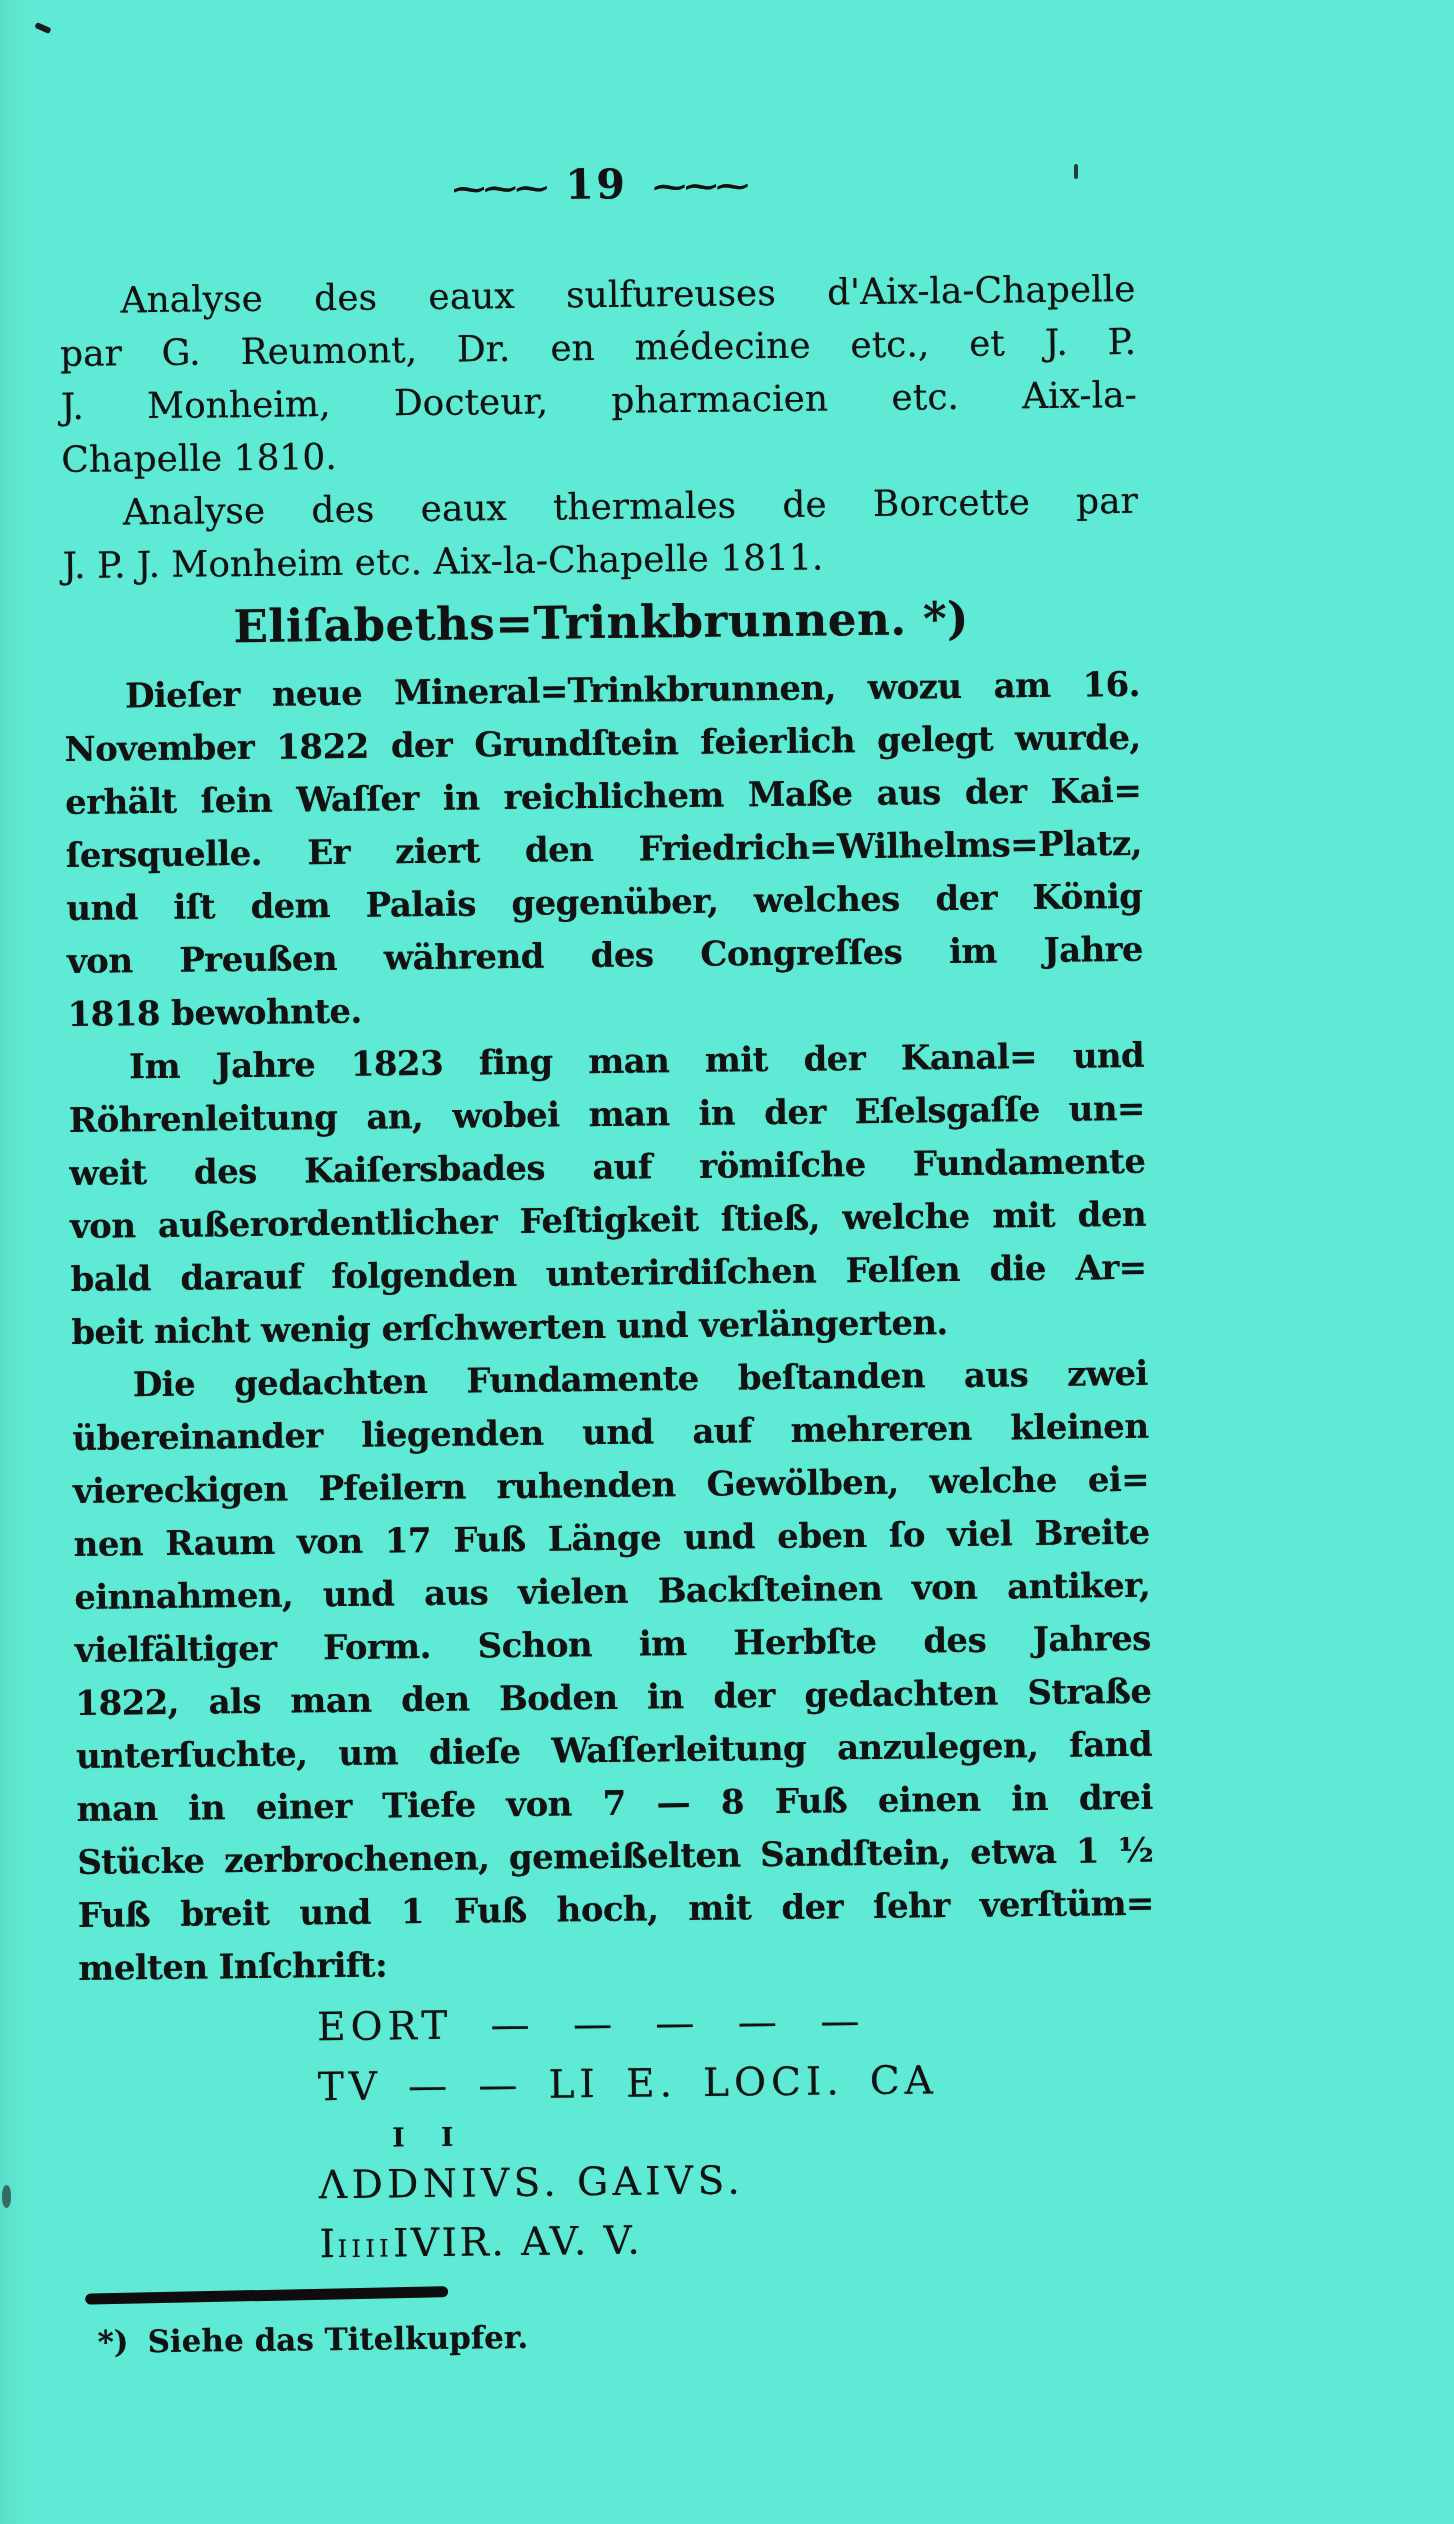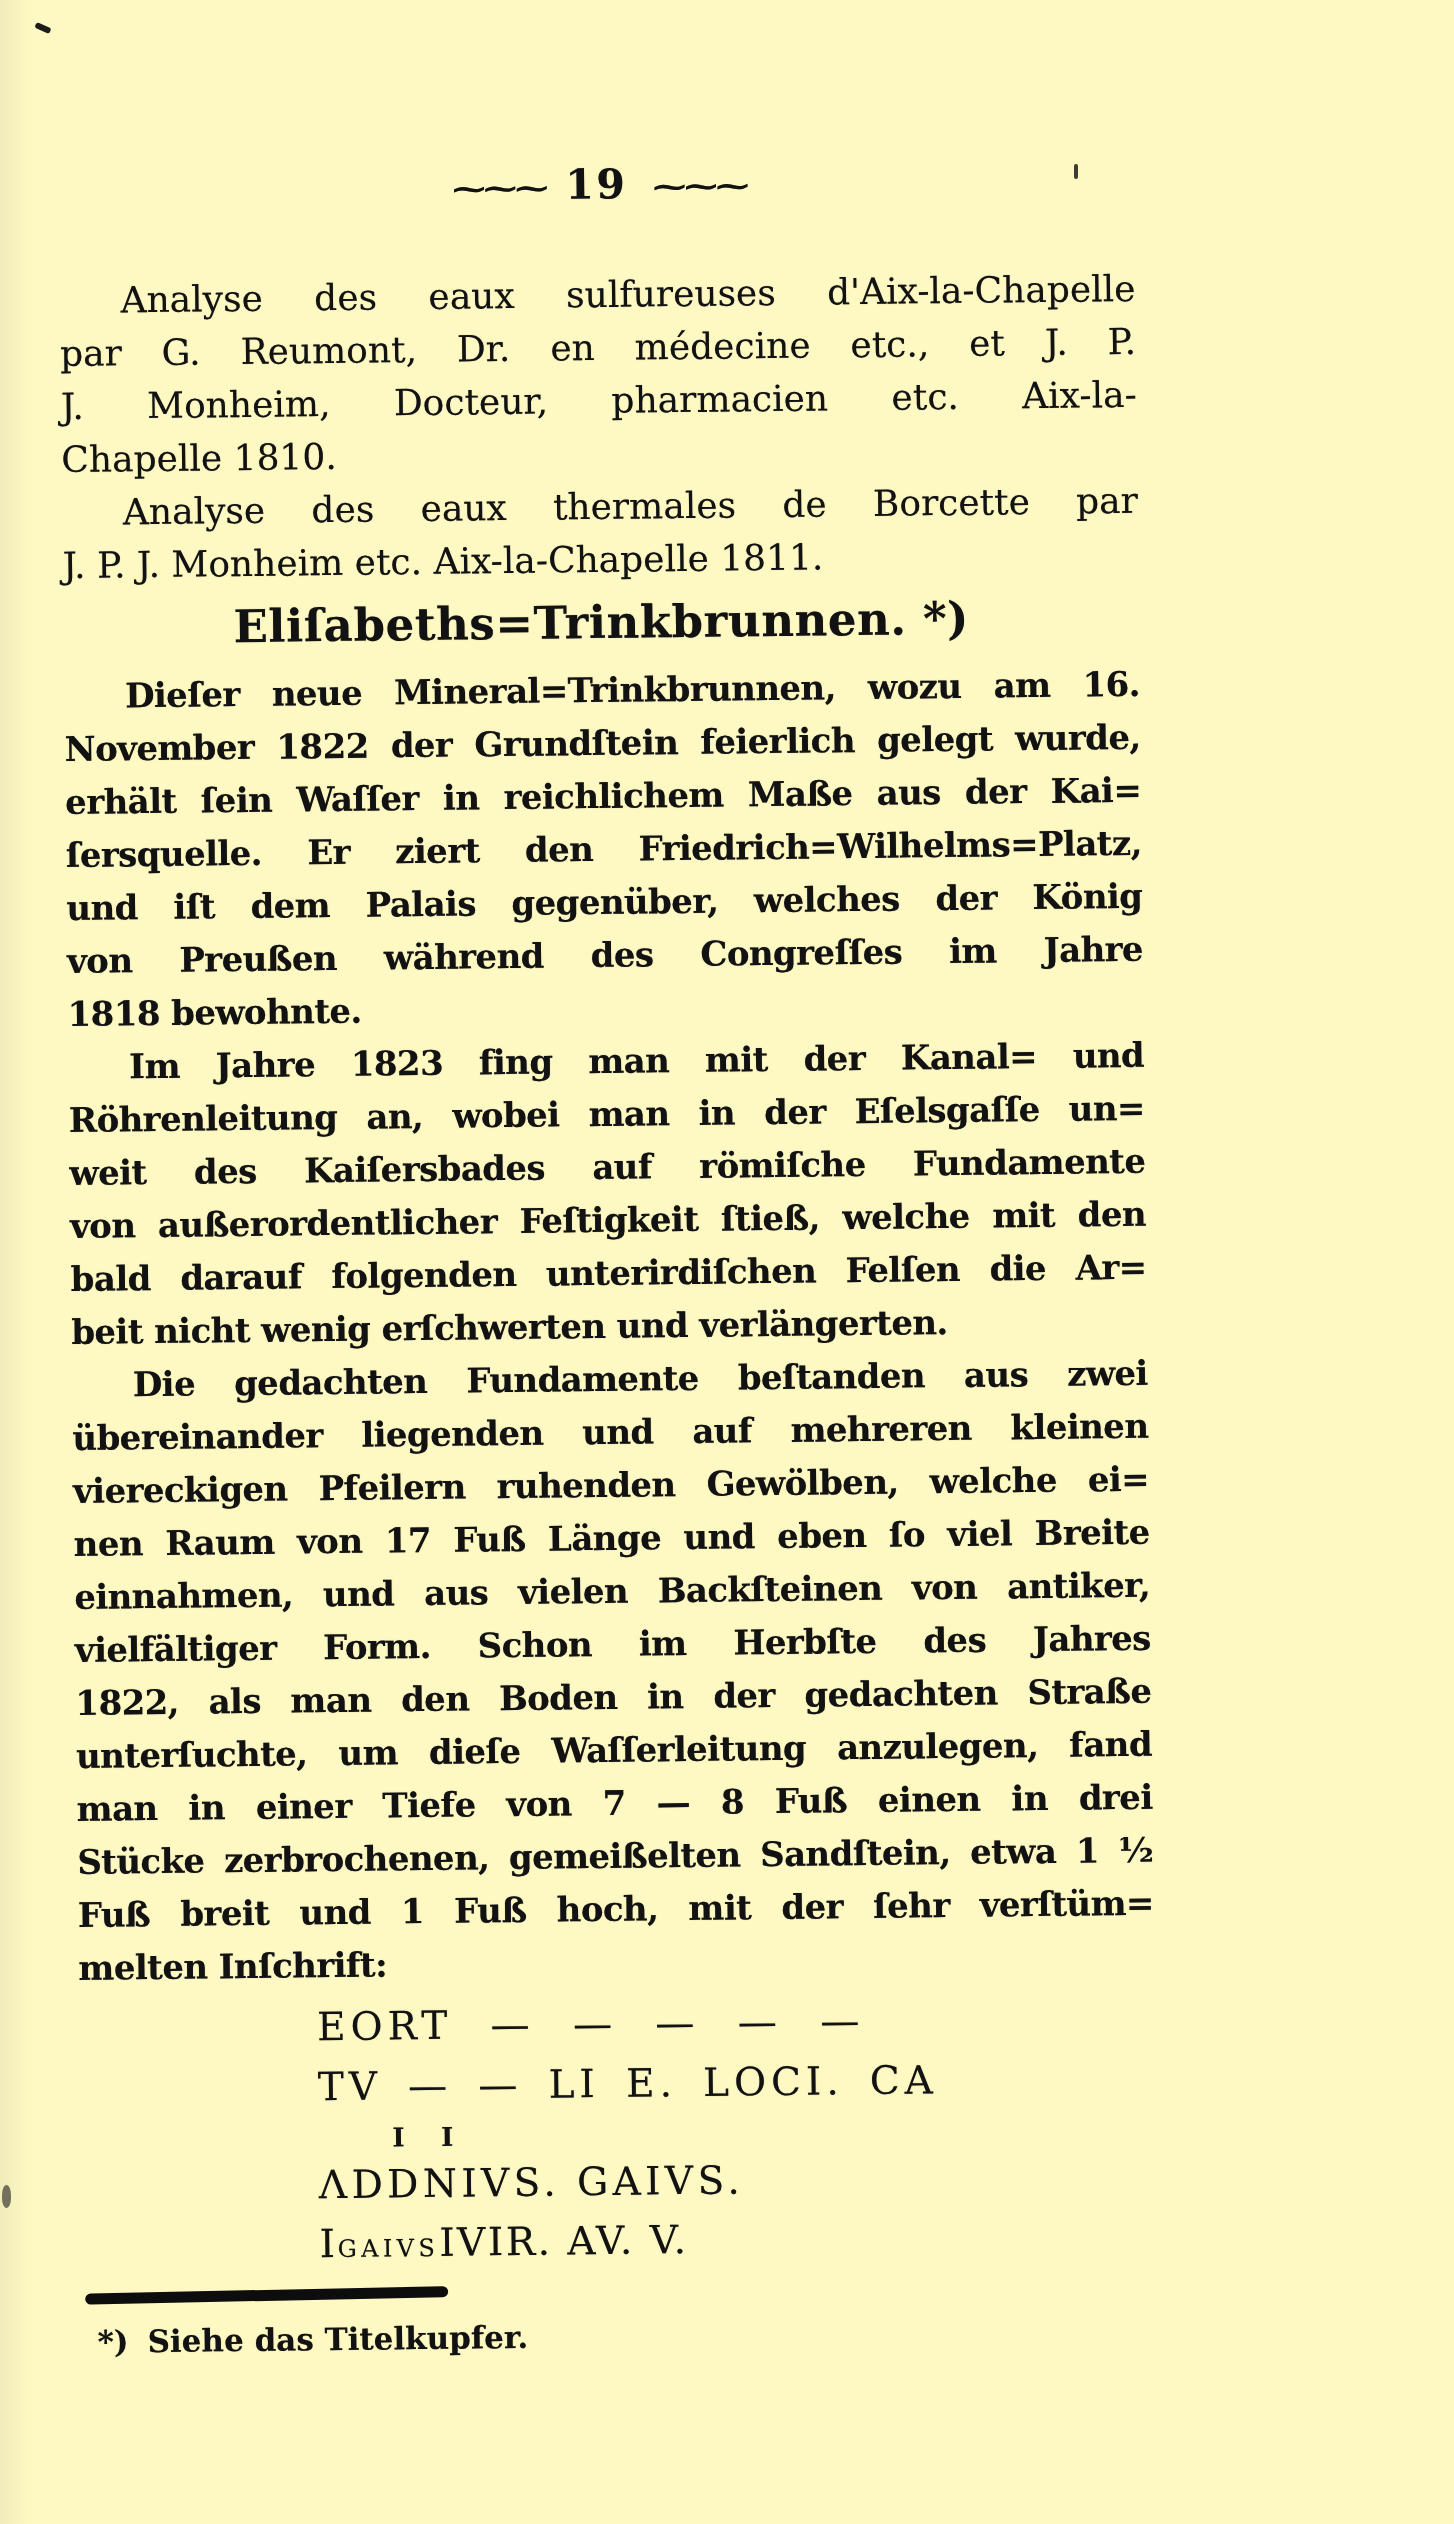--- a/index.html
+++ b/index.html
@@ -1,19 +1,19 @@
 <!DOCTYPE html>
 <html style="font-size:10px"><head>
 <meta charset="utf-8">
 <style>
   html,body{margin:0;padding:0;background:#e8e7e3;}
   .page{
     position:relative;
     width:1455px;height:2525px;
-    background:#fef9c3;
+    background:#5eead4;
     overflow:hidden;
     font-family:"DejaVu Serif", serif;
     color:#121212;
   }
   .edge-shade{
     position:absolute;left:0;top:0;width:29px;height:2525px;
     background:linear-gradient(to right, rgba(60,60,55,0.07), rgba(60,60,55,0));
   }
   .content{
     position:absolute;left:59px;top:0;width:1076px;
@@ -125,21 +125,21 @@
         <div class="line">Fuß breit und 1 Fuß hoch, mit der ſehr verſtüm=</div>
         <div class="line para-last">melten Inſchrift:</div>
       </div>
 
     <div class="inscription">
       <div class="insc-l1">EORT  — — — — —</div>
       <div class="insc-l2">TV — —  LI E. LOCI. CA</div>
       <div class="insc-l3">I I</div>
       <div class="insc-l4">ΛDDNIVS. GAIVS.</div>
       <div class="insc-l5">
-        <span>I</span><span class="sm">GAIVS</span><span>IVIR. AV. V.</span>
+        <span>I</span><span class="sm">IIII</span><span>IVIR. AV. V.</span>
       </div>
     </div>
 
     <div class="rule"></div>
 
     <div class="footnote">
       <span class="marker">*)</span><span>Siehe das Titelkupfer.</span>
     </div>
 
   </div>

